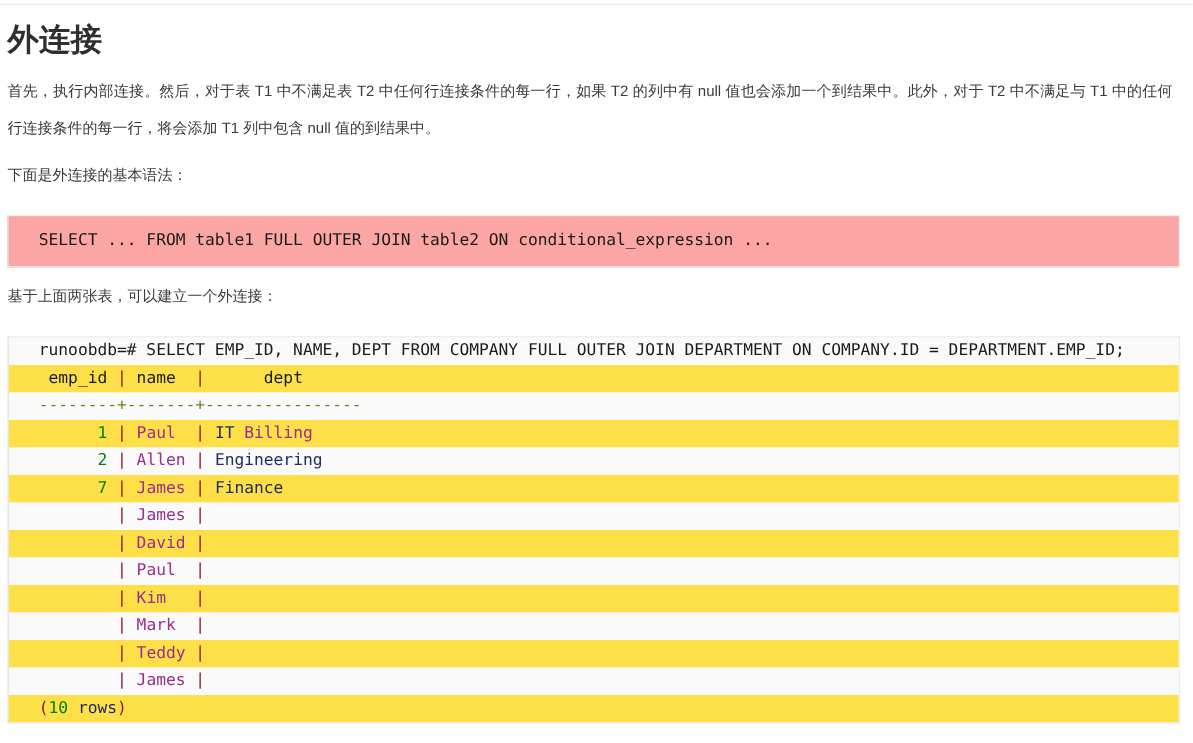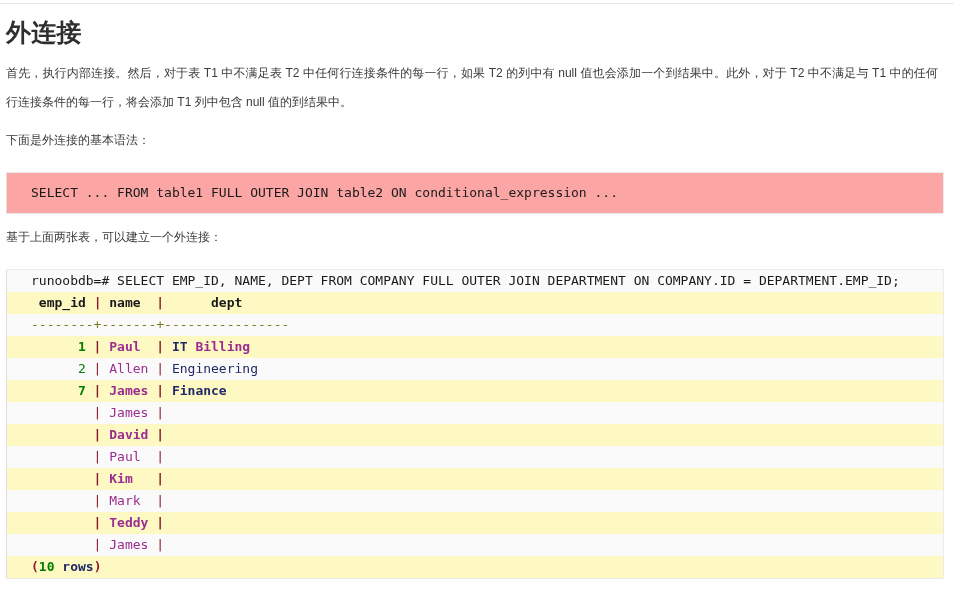--- a/index.html
+++ b/index.html
@@ -91,22 +91,21 @@
 
   
   .codeblock.output {
     padding: 0;
     background: #fafafa;
   }
   .codeblock.output .code-line {
     background: #fafafa;
   }
   .codeblock.output .code-line.alt {
-    background: #fef9c3;
-    font-weight: bold;
+    background: #fde047;
   }
 
   
   .tok-plain  { color: #1a1a1a; }
   .tok-num    { color: #008000; }
   .tok-pipe   { color: #8b1a2b; }
   .tok-name   { color: #9b2d8f; }
   .tok-dept   { color: #9b2d8f; }
   .tok-deptd  { color: #1f2a66; text-align: center; }
   .tok-dash   { color: #7c7a1e; }

